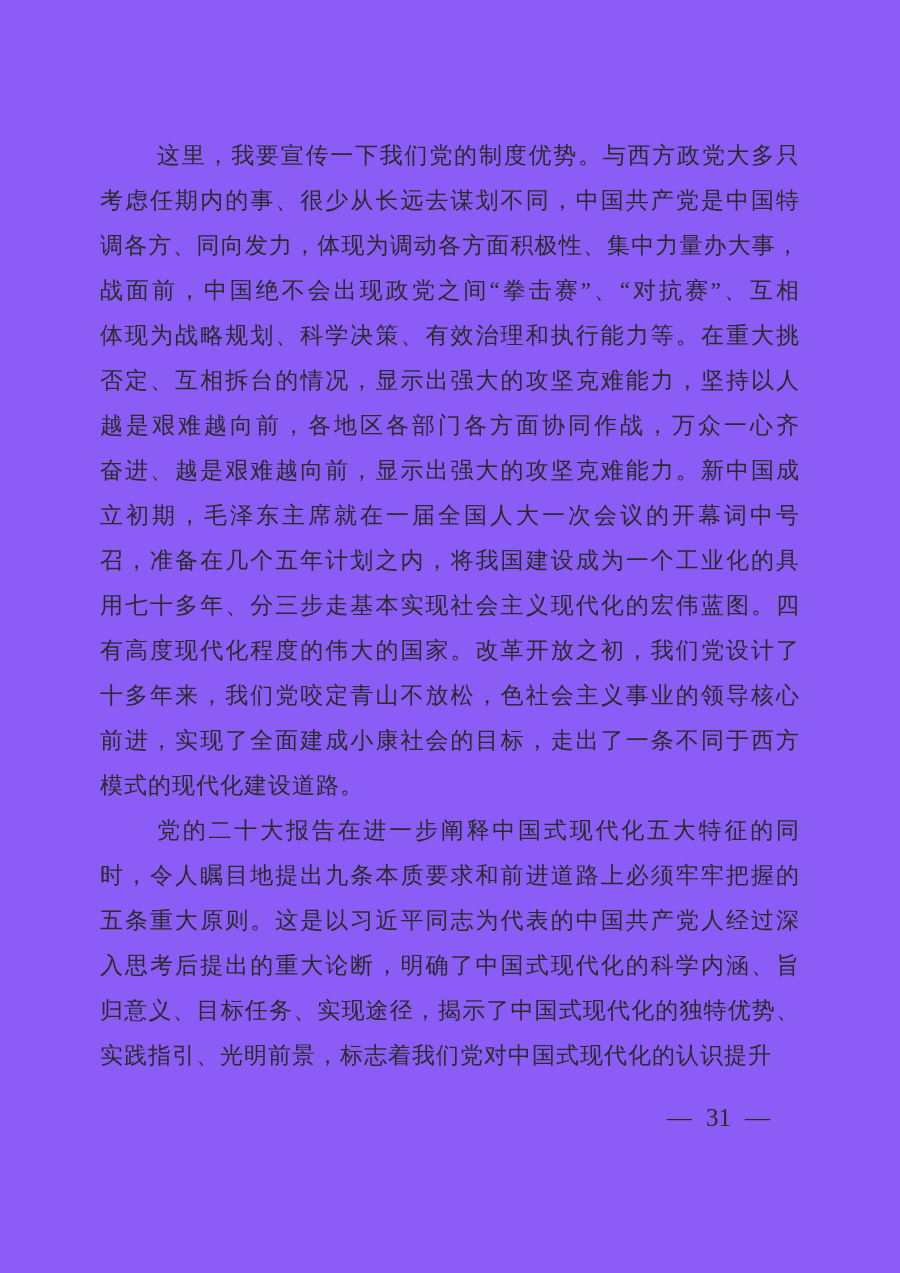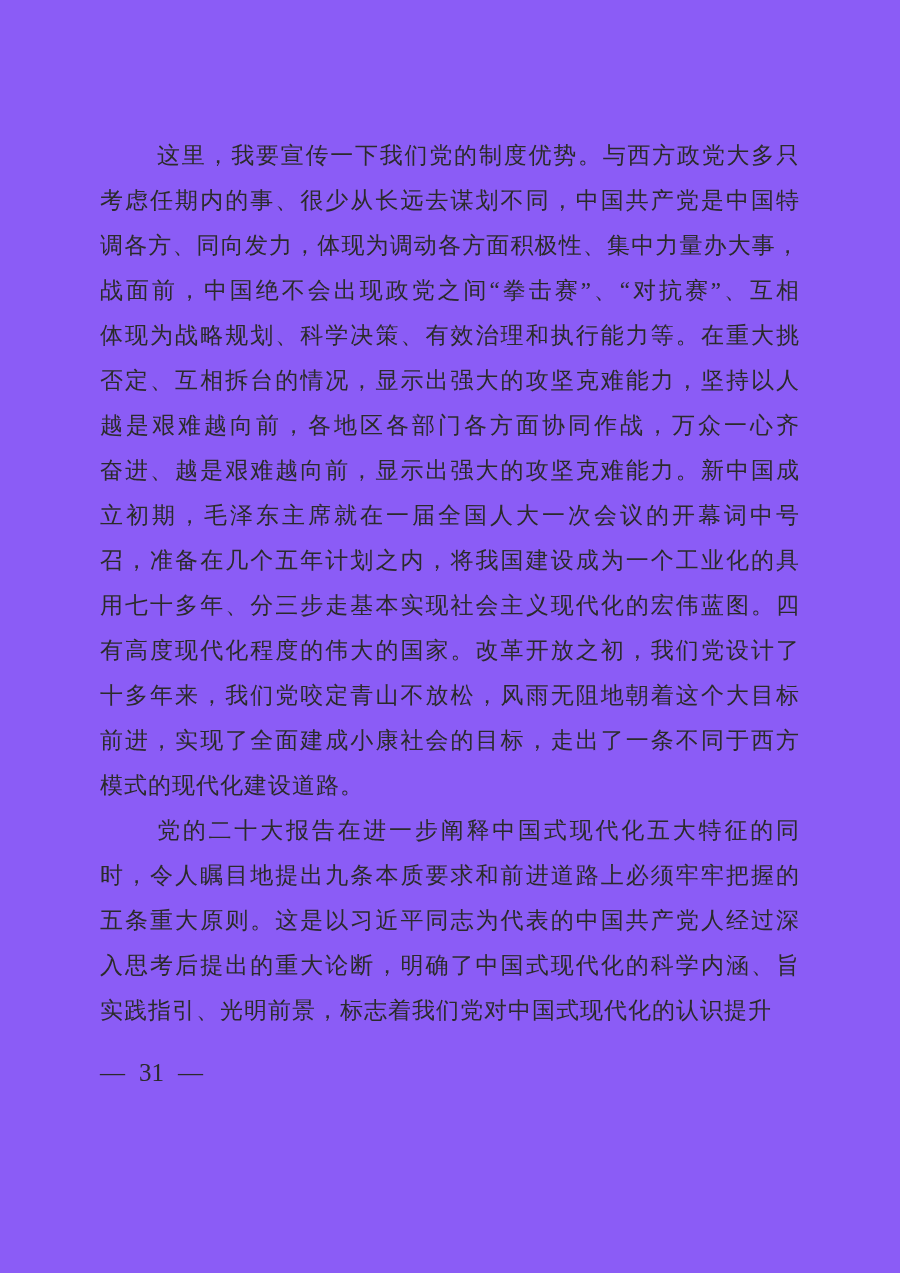--- a/index.html
+++ b/index.html
@@ -32,20 +32,21 @@
   }
   .line.indent {
     padding-left: 57px;
   }
   .line.para-end {
     text-align-last: left;
   }
   .footer {
     margin-top: 26px;
     width: 700px;
+    text-align: right;
     padding-right: 30px;
     box-sizing: border-box;
     font-size: 25px;
     color: #2b2b2b;
   }
   .footer .dash {
     letter-spacing: 0;
   }
   .footer .pagenum {
     margin: 0 14px;
@@ -61,23 +62,24 @@
       <div class="line">调各方、同向发力，体现为调动各方面积极性、集中力量办大事，</div>
       <div class="line">战面前，中国绝不会出现政党之间“拳击赛”、“对抗赛”、互相</div>
       <div class="line">体现为战略规划、科学决策、有效治理和执行能力等。在重大挑</div>
       <div class="line">否定、互相拆台的情况，显示出强大的攻坚克难能力，坚持以人</div>
       <div class="line">越是艰难越向前，各地区各部门各方面协同作战，万众一心齐</div>
       <div class="line">奋进、越是艰难越向前，显示出强大的攻坚克难能力。新中国成</div>
       <div class="line">立初期，毛泽东主席就在一届全国人大一次会议的开幕词中号</div>
       <div class="line">召，准备在几个五年计划之内，将我国建设成为一个工业化的具</div>
       <div class="line">用七十多年、分三步走基本实现社会主义现代化的宏伟蓝图。四</div>
       <div class="line">有高度现代化程度的伟大的国家。改革开放之初，我们党设计了</div>
-      <div class="line">十多年来，我们党咬定青山不放松，风雨无阻地朝着这个大目标</div>
+      <div class="line">十多年来，我们党咬定青山不放松，色社会主义事业的领导核心</div>
       <div class="line">前进，实现了全面建成小康社会的目标，走出了一条不同于西方</div>
       <div class="line para-end">模式的现代化建设道路。</div>
       <div class="line indent">党的二十大报告在进一步阐释中国式现代化五大特征的同</div>
       <div class="line">时，令人瞩目地提出九条本质要求和前进道路上必须牢牢把握的</div>
       <div class="line">五条重大原则。这是以习近平同志为代表的中国共产党人经过深</div>
       <div class="line">入思考后提出的重大论断，明确了中国式现代化的科学内涵、旨</div>
+      <div class="line">归意义、目标任务、实现途径，揭示了中国式现代化的独特优势、</div>
       <div class="line para-end">实践指引、光明前景，标志着我们党对中国式现代化的认识提升</div>
     </div>
   <div class="footer"><span class="dash">—</span><span class="pagenum">31</span><span class="dash">—</span></div>
 </div>
 
 </body></html>

